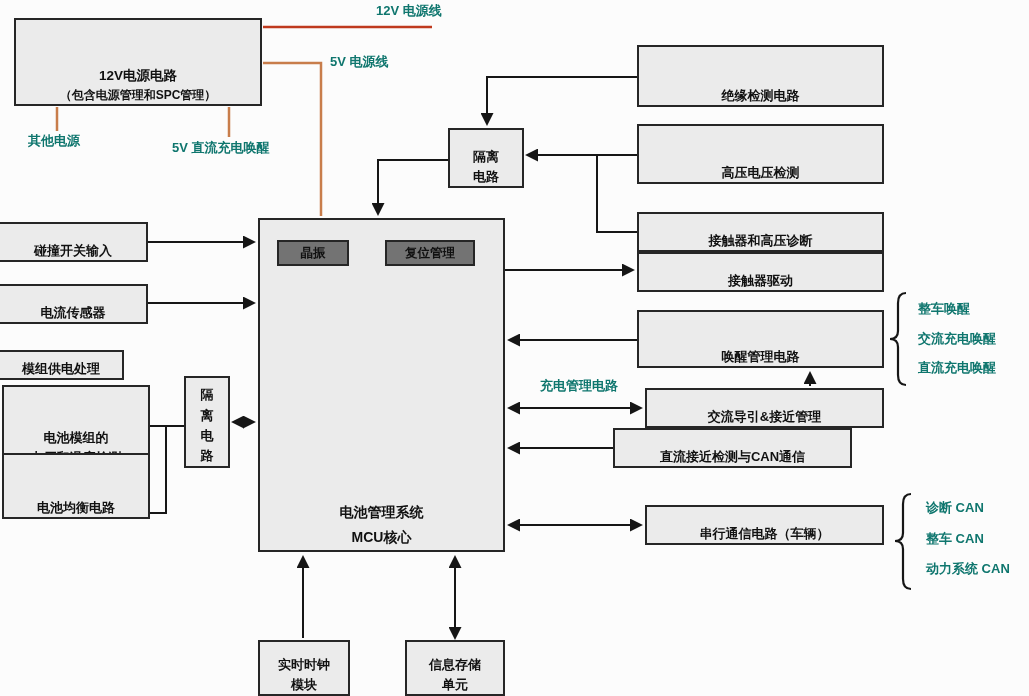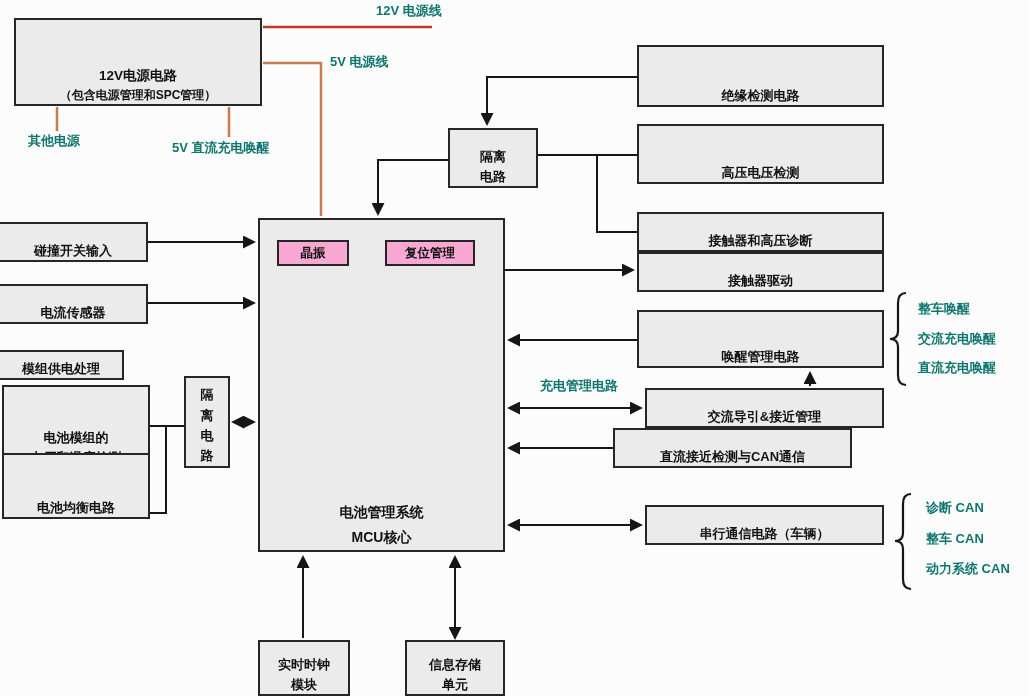--- a/index.html
+++ b/index.html
@@ -17,21 +17,21 @@
     text-align:center;
     font-weight:bold; font-size:13px; color:#111;
     line-height:1.5;
   }
   .box .lbl { white-space:pre-line; }
   .box-12v .title { font-size:13.5px; }
   .box-12v .subtitle { font-size:12px; }
   .mcu-label { font-size:14px; white-space:pre-line; line-height:1.8; }
   .inner-box {
     position:absolute;
-    background:#f9a8d4; border:2px solid #262626;
+    background:#737373; border:2px solid #262626;
     display:flex; align-items:center; justify-content:center;
     font-weight:bold; font-size:12.5px; color:#111;
   }
   .floatlbl {
     position:absolute;
     font-weight:bold; font-size:13px; color:#0f766e;
     white-space:nowrap;
   }
   .iso-vert { line-height:1.55; }
   svg.overlay { position:absolute; left:0; top:0; pointer-events:none; }
@@ -115,21 +115,21 @@
     <div class="inner-box" style="left:17px;top:20px;width:72px;height:26px">
       <span>晶振</span>
     </div>
     <div class="inner-box" style="left:125px;top:20px;width:90px;height:26px">
       <span>复位管理</span>
     </div>
     <span class="mcu-label">电池管理系统
 MCU核心</span>
   </div>
 
-  <div class="box" style="left:448px;top:128px;width:90px;height:60px">
+  <div class="box" style="left:448px;top:128px;width:76px;height:60px">
     <span class="lbl">隔离
 电路</span>
   </div>
 
   <div class="box" style="left:637px;top:45px;width:247px;height:62px">
     <span class="lbl">绝缘检测电路</span>
   </div>
   <div class="box" style="left:637px;top:124px;width:247px;height:60px">
     <span class="lbl">高压电压检测</span>
   </div>

